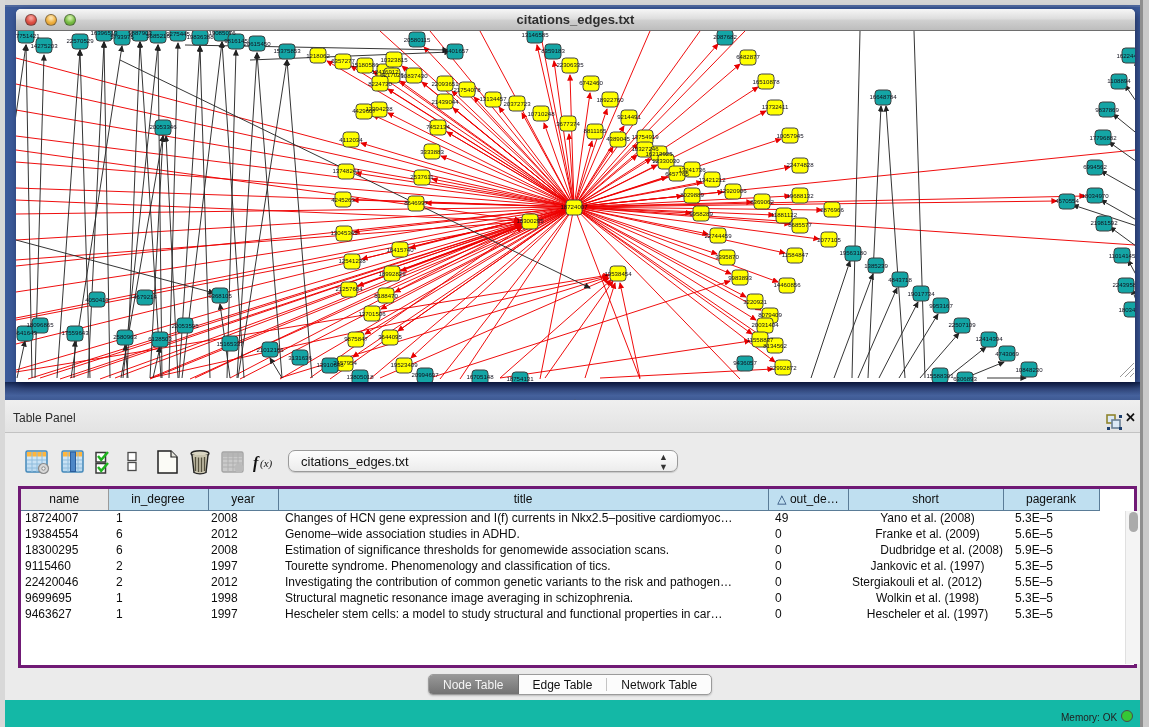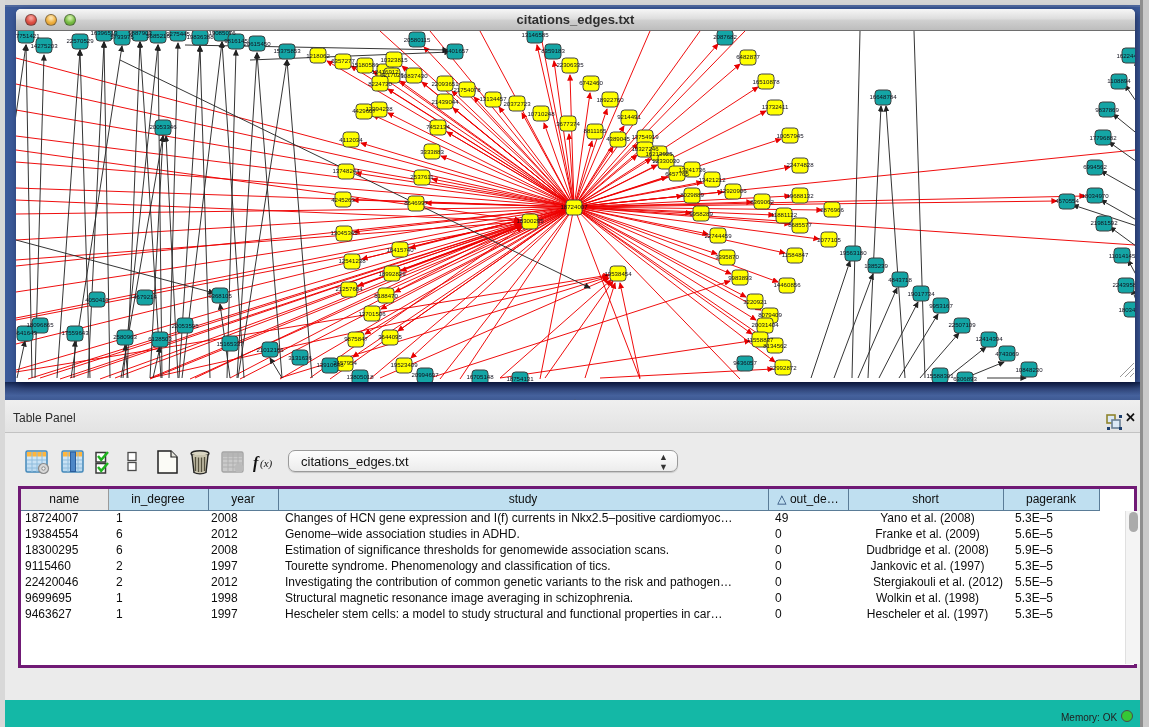--- a/index.html
+++ b/index.html
@@ -632,21 +632,21 @@
           <col style="width:490px">
           <col style="width:80px">
           <col style="width:155px">
           <col style="width:96px">
         </colgroup>
         <tbody>
           <tr>
             <th class="first">name</th>
             <th>in_degree</th>
             <th>year</th>
-            <th>study</th>
+            <th>title</th>
             <th><span style="color:#1d3f6e">△</span> out_de…</th>
             <th>short</th>
             <th>pagerank</th>
           </tr>
           <tr>
             <td>18724007</td>
             <td style="padding-left:8px">1</td>
             <td style="padding-left:3px">2008</td>
             <td style="padding-left:7px">Changes of HCN gene expression and I(f) currents in Nkx2.5–positive cardiomyoc…</td>
             <td style="padding-left:7px">49</td>
@@ -661,39 +661,39 @@
             <td style="padding-left:7px">0</td>
             <td style="text-align:center">Franke et al. (2009)</td>
             <td style="padding-left:12px">5.6E–5</td>
           </tr>
           <tr>
             <td>18300295</td>
             <td style="padding-left:8px">6</td>
             <td style="padding-left:3px">2008</td>
             <td style="padding-left:7px">Estimation of significance thresholds for genomewide association scans.</td>
             <td style="padding-left:7px">0</td>
-            <td style="text-align:center">Dudbridge et al. (2008)</td>
+            <td style="text-align:right">Dudbridge et al. (2008)</td>
             <td style="padding-left:12px">5.9E–5</td>
           </tr>
           <tr>
             <td>9115460</td>
             <td style="padding-left:8px">2</td>
             <td style="padding-left:3px">1997</td>
             <td style="padding-left:7px">Tourette syndrome. Phenomenology and classification of tics.</td>
             <td style="padding-left:7px">0</td>
             <td style="text-align:center">Jankovic et al. (1997)</td>
             <td style="padding-left:12px">5.3E–5</td>
           </tr>
           <tr>
             <td>22420046</td>
             <td style="padding-left:8px">2</td>
             <td style="padding-left:3px">2012</td>
             <td style="padding-left:7px">Investigating the contribution of common genetic variants to the risk and pathogen…</td>
             <td style="padding-left:7px">0</td>
-            <td style="text-align:right">Stergiakouli et al. (2012)</td>
+            <td style="text-align:left">Stergiakouli et al. (2012)</td>
             <td style="padding-left:12px">5.5E–5</td>
           </tr>
           <tr>
             <td>9699695</td>
             <td style="padding-left:8px">1</td>
             <td style="padding-left:3px">1998</td>
             <td style="padding-left:7px">Structural magnetic resonance image averaging in schizophrenia.</td>
             <td style="padding-left:7px">0</td>
             <td style="text-align:center">Wolkin et al. (1998)</td>
             <td style="padding-left:12px">5.3E–5</td>
@@ -706,18 +706,24 @@
             <td style="padding-left:7px">0</td>
             <td style="text-align:center">Hescheler et al. (1997)</td>
             <td style="padding-left:12px">5.3E–5</td>
           </tr>
         </tbody>
       </table>
     <div class="scroll">
         <div class="thumb"></div>
       </div>
   </div>
+  <div class="tabs">
+      <div class="seg sel">Node Table</div>
+      <div class="seg">Edge Table</div>
+      <div class="sep"></div>
+      <div class="seg">Network Table</div>
+    </div>
   <div class="status">
       <div class="mem">Memory: OK</div>
       <div class="dot"></div>
     </div>
 </div>
 <div class="lstrip"></div>
 <div class="rstrip"></div>
 </body></html>

